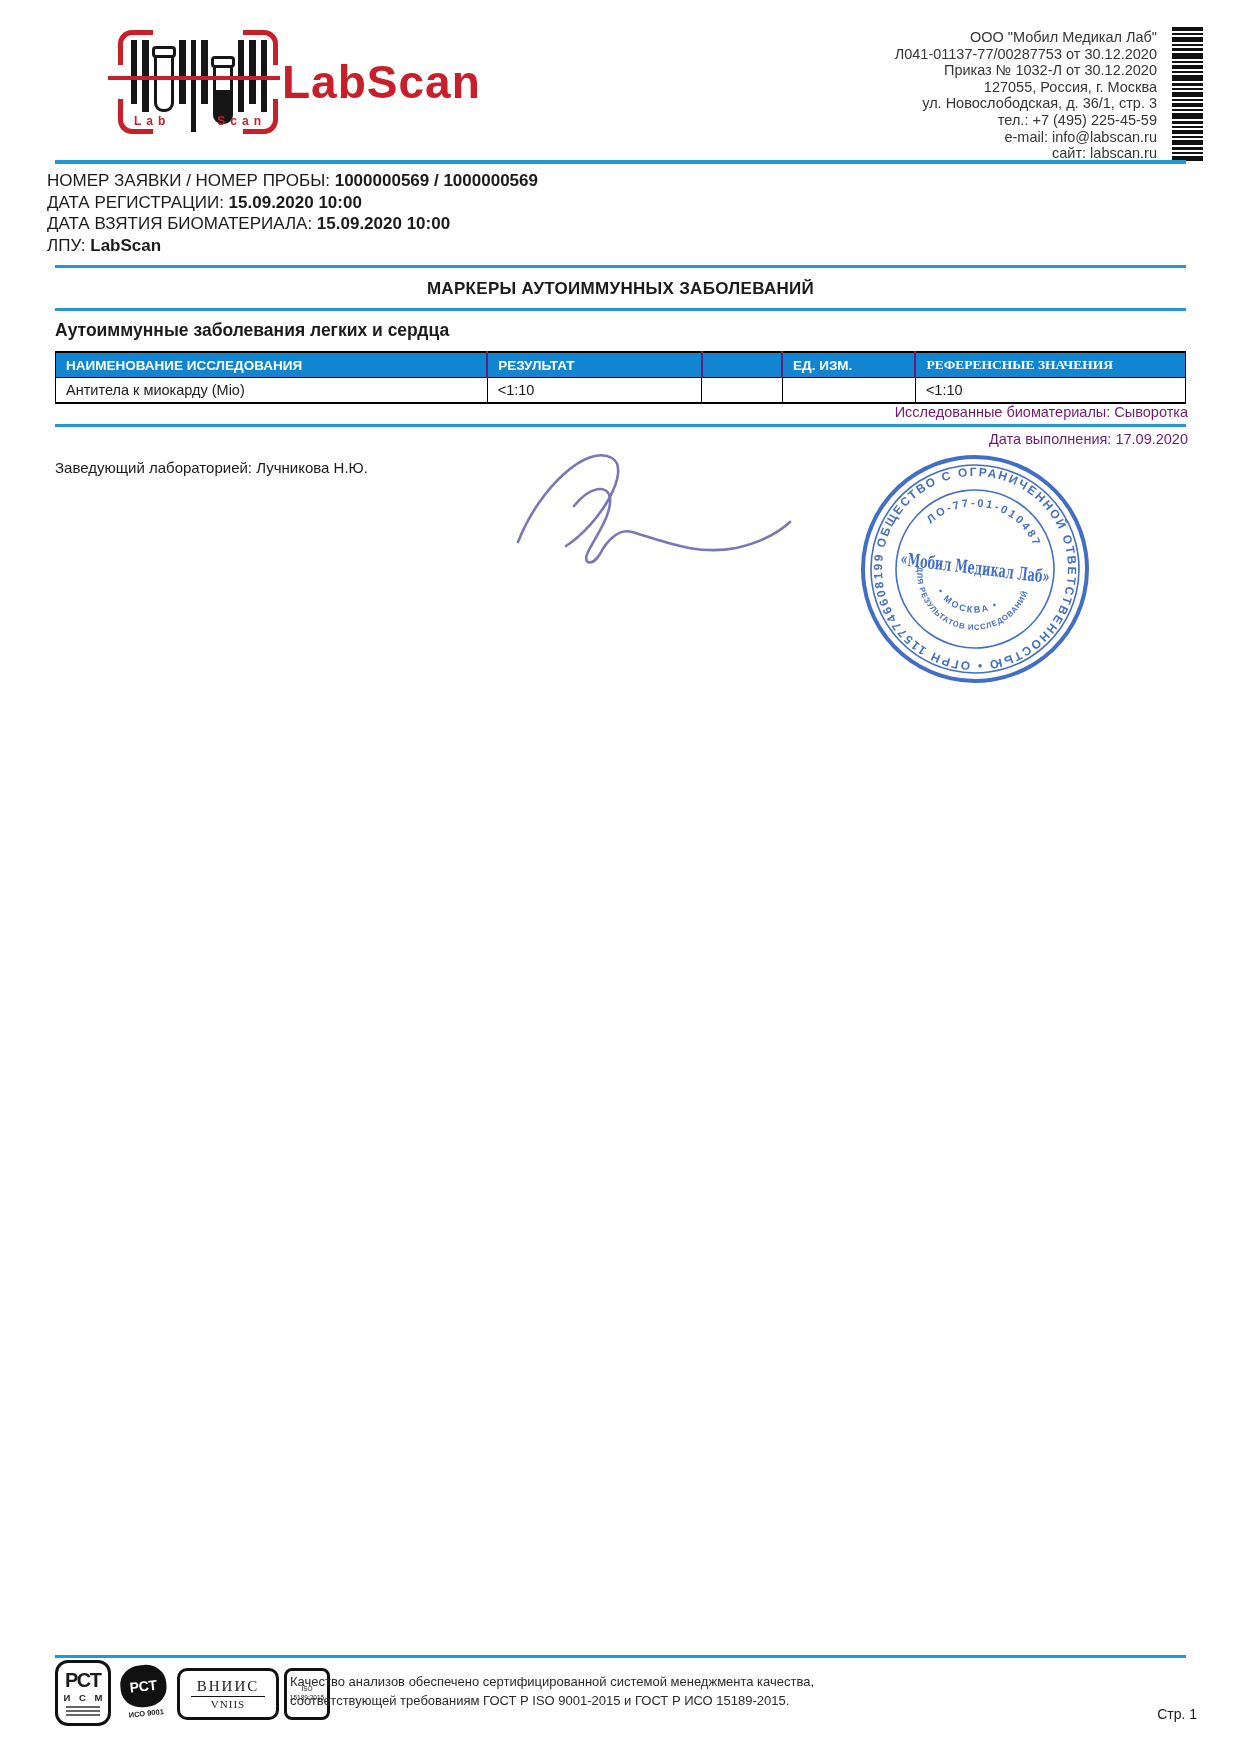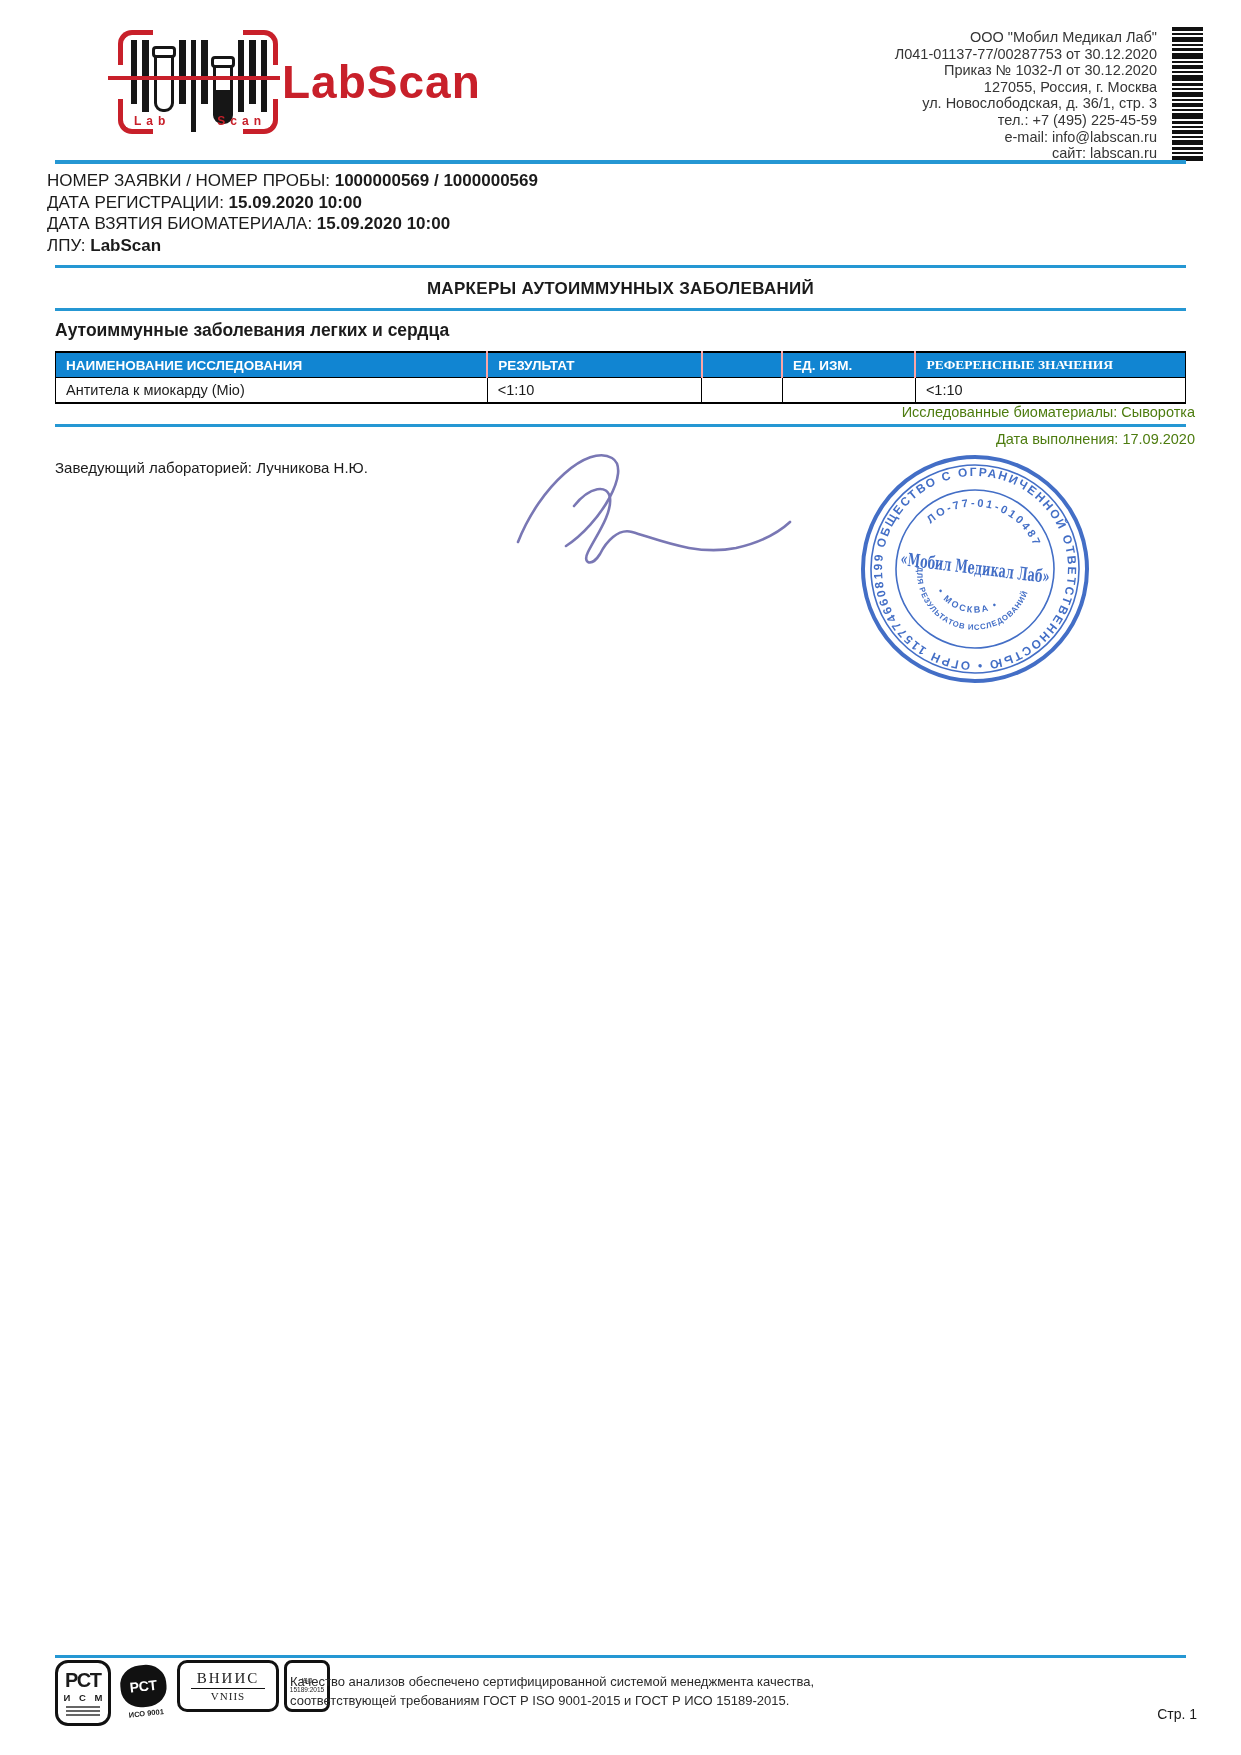--- a/index.html
+++ b/index.html
@@ -38,43 +38,43 @@
   .pat .col-r{position:absolute;left:577px;top:0;}
   .pat b{font-weight:bold;}
 
   
   .rep-title{position:absolute;left:55px;top:279px;width:1131px;text-align:center;font-size:17px;font-weight:bold;letter-spacing:.3px;}
   .sec-title{position:absolute;left:55px;top:320px;font-size:17.5px;font-weight:bold;}
   table.res{position:absolute;left:55px;top:351px;width:1131px;border-collapse:collapse;table-layout:fixed;}
   table.res th{
     background:#1185d2;color:#fff;font-size:13.5px;font-weight:bold;text-align:left;
     padding:4px 0 4px 10px;border-top:2.5px solid #000;border-bottom:1.5px solid #000;
-    border-right:2px solid #fca5a5;height:16px;
+    border-right:2px solid #701a75;height:16px;
   }
   table.res th:first-child{border-left:1.5px solid #000;}
   table.res th:last-child{border-right:1.5px solid #000;font-family:Liberation Serif, serif;}
   table.res td{
     font-size:14.5px;padding:3px 0 4px 10px;border-bottom:2.5px solid #000;
     border-right:1.5px solid #000;height:17px;background:#fff;
   }
   table.res td:first-child{border-left:1.5px solid #000;}
-  .note-r{position:absolute;right:46px;font-size:14.5px;color:#4d7c0f;}
+  .note-r{position:absolute;right:53px;font-size:14.5px;color:#701a75;}
   .lab-head{position:absolute;left:55px;top:459px;font-size:15px;}
 
   
   .disclaimer{position:absolute;left:55px;top:1638px;width:1131px;text-align:center;font-size:12.3px;color:#2a2a2a;}
   .badges{position:absolute;left:55px;top:1660px;display:flex;align-items:flex-start;gap:10px;}
   .b1{width:50px;height:60px;border:3.5px solid #111;border-radius:13px;display:flex;flex-direction:column;align-items:center;justify-content:center;background:#fff;}
   .b1 .rst{font-size:20px;font-weight:bold;letter-spacing:-1px;line-height:1;}
   .b1 .ism{font-size:9.5px;font-weight:bold;letter-spacing:3px;margin:2px 0 2px 3px;}
   .b1 .ln{width:34px;height:2px;background:#666;margin:1px 0;}
   .b2wrap{margin-top:5px;transform:rotate(-6deg);text-align:center;}
   .b2{width:46px;height:42px;background:#111;border-radius:45%;display:flex;align-items:center;justify-content:center;color:#fff;font-size:14px;font-weight:bold;}
   .b2cap{font-size:7.5px;font-weight:bold;margin-top:2px;}
-  .b3{display:flex;}
+  .b3{display:flex;margin-top:8px;}
   .b3main{width:96px;height:46px;border:3px solid #111;border-radius:10px;display:flex;flex-direction:column;align-items:center;justify-content:center;font-family:"Liberation Serif","DejaVu Serif",serif;background:#fff;}
   .b3main .ru{font-size:15px;letter-spacing:2px;border-bottom:1.5px solid #111;padding:0 6px 1px;}
   .b3main .en{font-size:11px;letter-spacing:1px;margin-top:1px;}
   .b3side{width:40px;height:46px;border:3px solid #111;border-radius:8px;margin-left:5px;display:flex;align-items:center;justify-content:center;font-size:6.5px;text-align:center;line-height:1.35;background:#fff;}
   .quality{position:absolute;left:290px;top:1672px;font-size:13px;line-height:19px;color:#2a2a2a;}
   .pagenum{position:absolute;right:44px;top:1706px;font-size:14px;color:#1b1b1b;}
 </style>
 </head>
 <body>
 

